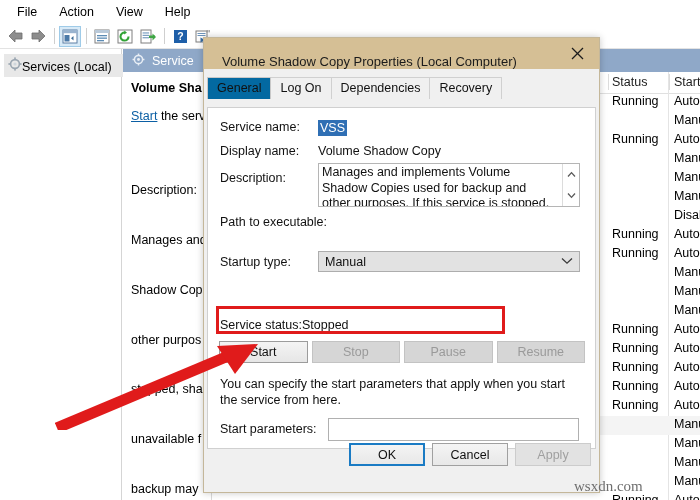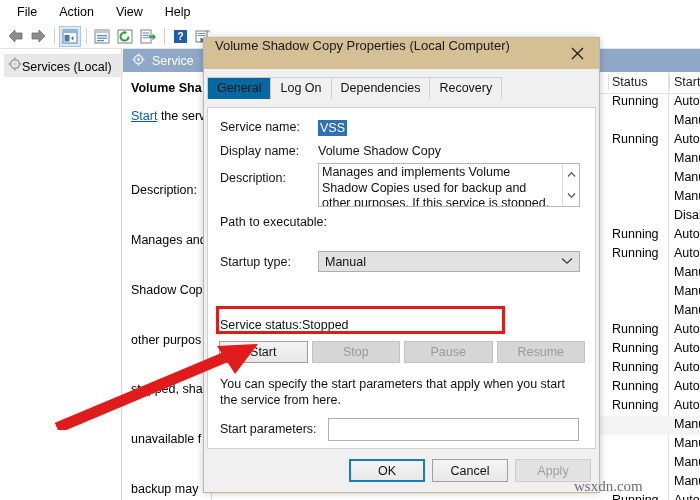--- a/index.html
+++ b/index.html
@@ -243,23 +243,23 @@
     background: #f0f0f0;
     border: 1px solid #c4b79a;
     box-sizing: border-box;
     box-shadow: 0 0 7px rgba(0,0,0,0.22);
     z-index: 20;
   }
   #dlg-titlebar {
     height: 31px;
     background: #d5bf95;
     display: flex;
-    align-items: flex-start;
-    box-sizing: border-box;
-    padding-left: 11px;
+    align-items: flex-end;
+    box-sizing: border-box;
+    padding-left: 18px;
   }
   #dlg-title {
     font-size: 13px;
     color: #1b1b1b;
     white-space: nowrap;
     flex: 1;
   }
   #dlg-close {
     width: 44px; height: 31px;
     display: flex;
@@ -422,21 +422,21 @@
     position: absolute;
     left: 120px; top: 310px;
     width: 251px; height: 23px;
     background: #ffffff;
     border: 1px solid #b0b0b0;
     box-sizing: border-box;
   }
 
   #dlg-footer {
     position: absolute;
-    left: 0; bottom: 0;
+    left: 0; bottom: 16px;
     width: 395px; height: 43px;
     display: flex;
     align-items: center;
     justify-content: flex-end;
     gap: 7px;
     padding-right: 8px;
     box-sizing: border-box;
   }
   .dlgbtn {
     width: 76px; height: 23px;

